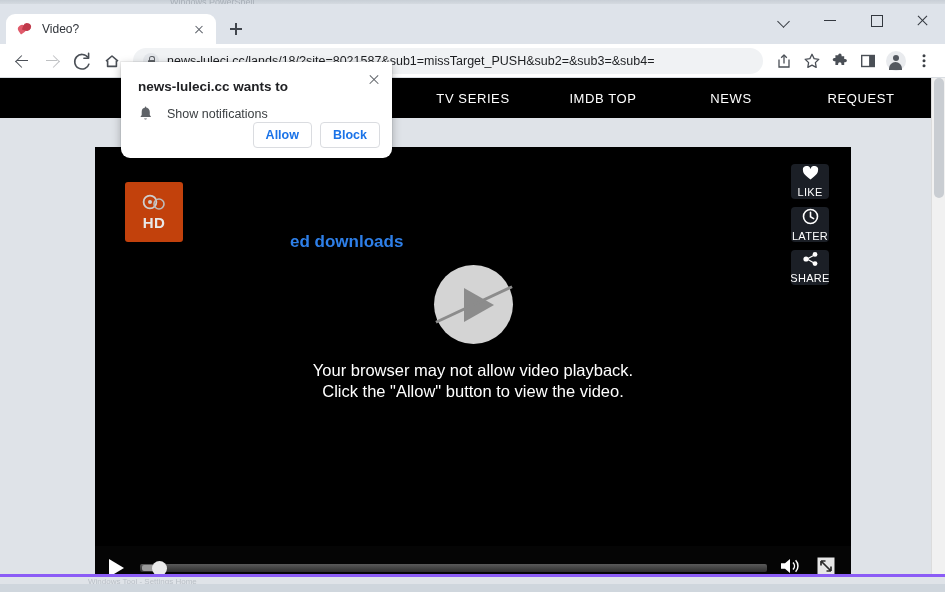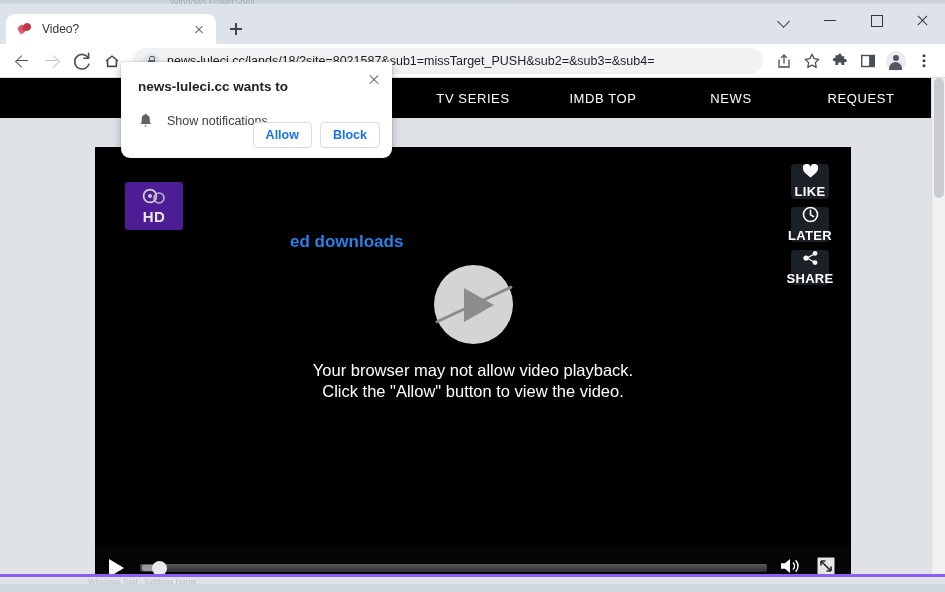--- a/index.html
+++ b/index.html
@@ -193,43 +193,43 @@
     width: 756px; height: 443px;
     background: #000;
   }
   .promo-link {
     position: absolute; left: 195px; top: 85px;
     font-size: 17px; font-weight: bold; color: #2e7fe8;
     white-space: nowrap;
   }
   .hd-badge {
     position: absolute; left: 30px; top: 35px;
-    width: 58px; height: 48px;
-    background: #4c1d95; border-radius: 3px;
+    width: 58px; height: 60px;
+    background: #c2410c; border-radius: 3px;
     display: flex; flex-direction: column;
     align-items: center; justify-content: center; gap: 1px;
   }
   .reel { width: 26px; height: 20px; position: relative; }
   .hd-text {
     font-size: 15px; font-weight: bold; color: #e8e8e8;
     letter-spacing: .5px; line-height: 1;
   }
 
   
   .side-actions {
     position: absolute; right: 22px; top: 17px;
     display: flex; flex-direction: column; gap: 8px;
   }
   .act {
     width: 38px; height: 35px;
     background: #1b1f26; border-radius: 4px;
     display: flex; flex-direction: column;
     align-items: center; justify-content: center; gap: 1px;
   }
-  .act-label { font-size: 13px; font-weight: bold; color: #fff; letter-spacing: .3px; }
+  .act-label { font-size: 11px; font-weight: normal; color: #fff; letter-spacing: .3px; }
 
   
   .errorblock {
     position: absolute; left: 0; right: 0; top: 118px;
     display: flex; flex-direction: column; align-items: center;
   }
   .playcircle {
     width: 79px; height: 79px; border-radius: 50%;
     background: #d4d4d4; position: relative;
     margin-bottom: 16px;
@@ -310,21 +310,21 @@
     width: 12px; height: 1.2px; background: #5f6368;
   }
   .perm-close::before { transform: rotate(45deg); }
   .perm-close::after  { transform: rotate(-45deg); }
   .perm-title {
     position: absolute; left: 17px; top: 17px;
     font-size: 13.5px; color: #202124; font-weight: bold;
   }
   .perm-row {
     position: absolute; left: 17px; top: 44px;
-    display: flex; align-items: center; gap: 14px; margin-top: 7px;
+    display: flex; align-items: center; gap: 14px;
   }
   .bell { width: 15px; height: 16px; position: relative; }
   .perm-opt { font-size: 12.5px; color: #3c4043; }
   .perm-btns {
     position: absolute; right: 12px; bottom: 10px;
     display: flex; gap: 8px;
   }
   .perm-btn {
     min-width: 56px; height: 26px; padding: 0 12px;
     border: 1px solid #dadce0; border-radius: 4px;

